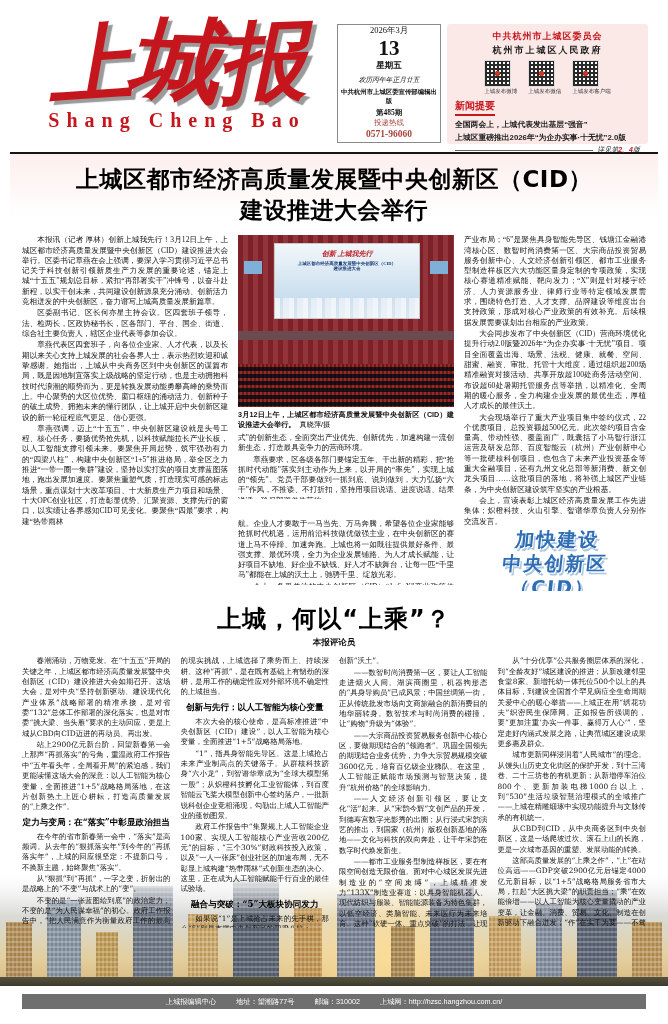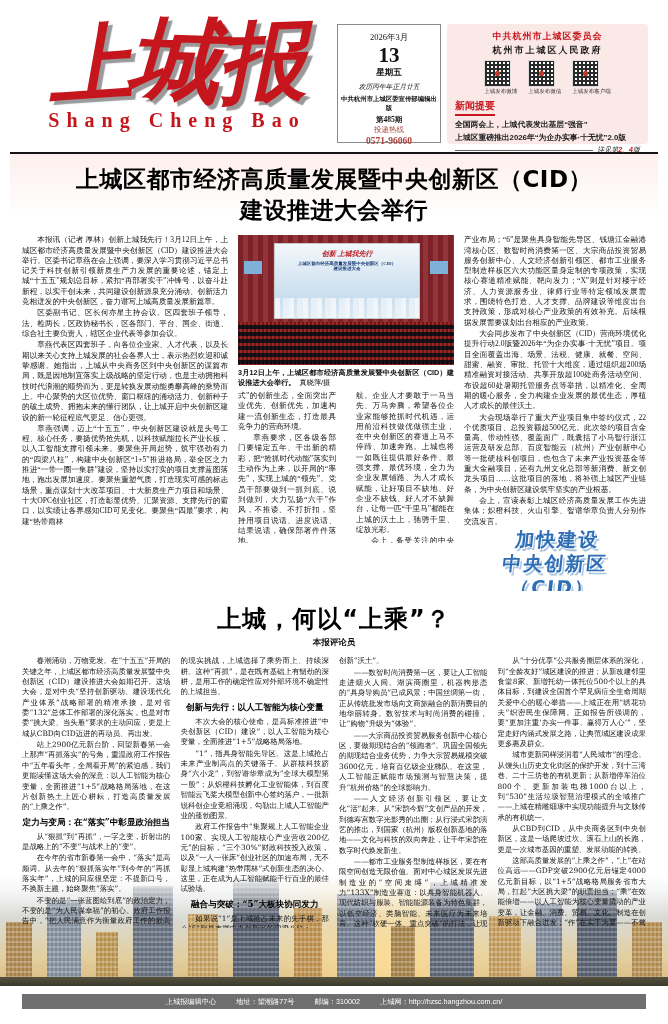--- a/index.html
+++ b/index.html
@@ -10,21 +10,21 @@
   .brand{position:absolute;left:26px;top:14px;width:302px;}
   .brand-chars{display:flex;align-items:flex-start;justify-content:center;}
   .ch{font-family:"DejaVu Serif",serif;font-weight:bold;font-style:italic;color:#c5161d;
       text-shadow:4px 4px 1px #9a9a9a;line-height:1;}
   .c1{font-size:84px;transform:rotate(-4deg);margin-top:8px;}
   .c2{font-size:92px;transform:rotate(2deg);margin-left:-4px;}
   .c3{font-size:88px;transform:rotate(-2deg);margin-left:-2px;margin-top:3px;}
   .pinyin{font-family:"Liberation Serif",serif;font-weight:bold;color:#c5161d;font-size:20px;
           letter-spacing:7px;margin-top:3px;text-align:center;}
   .datebox{position:absolute;left:337px;top:24px;width:104px;height:119px;border:1px solid #8a8a8a;
-           background:#fff;text-align:center;padding-top:7px;box-sizing:border-box;
+           background:#fff;text-align:center;box-sizing:border-box;
            font-family:"Liberation Serif",serif;}
   .db-month{font-size:8.5px;}
   .db-day{font-size:21px;font-weight:bold;line-height:1.05;}
   .db-week{font-size:8.5px;margin-top:1px;font-weight:bold;}
   .db-lunar{font-size:6.8px;margin-top:3px;font-style:italic;}
   .db-pub{font-size:6.4px;font-weight:bold;margin-top:3px;}
   .db-issue{font-size:7.5px;font-weight:bold;margin-top:2px;}
   .db-hotline-label{font-size:7.5px;color:#a8433c;margin-top:0;}
   .db-hotline{font-size:9.5px;color:#a8433c;font-weight:bold;margin-top:1px;}
   .govbox{position:absolute;left:447px;top:24px;width:201px;height:120px;background:#fbe9e8;
@@ -51,40 +51,40 @@
       background:linear-gradient(180deg,#fdefee,#ffffff 85%);}
   .hl1,.hl2{display:block;font-size:23px;font-weight:900;color:#000;letter-spacing:.5px;
             font-family:"DejaVu Sans",sans-serif;line-height:1.2;}
   .hl2{margin-top:3px;}
   .a1-body{margin:5px 22px 0;display:flex;gap:10px;height:356px;font-family:"Liberation Serif",serif;}
   .colL{width:206px;overflow:hidden;}
   .colM{width:216px;}
   .colR{width:182px;overflow:hidden;display:flex;flex-direction:column;}
   .p{font-size:7.6px;line-height:1.36;text-align:justify;text-indent:2em;margin:0 0 1px;color:#141414;}
   .noind{text-indent:0;}
-  .photo{position:relative;width:216px;height:130px;overflow:hidden;
+  .photo{position:relative;width:216px;height:172px;overflow:hidden;
          background:repeating-linear-gradient(90deg,#7c2127 0 5px,#93343b 5px 10px);}
   .screen{position:absolute;left:36px;top:8px;width:144px;height:74px;overflow:hidden;
           border:1px solid #c8c8c8;background:linear-gradient(180deg,#f2f7fa,#b9d4ea);}
   .scr-slogan{color:#c0242b;font-weight:bold;font-style:italic;font-size:7px;text-align:center;margin-top:5px;}
   .scr-t1{color:#1c3f7a;font-weight:bold;font-size:4.5px;text-align:center;margin-top:2px;}
   .scr-t2{color:#1c3f7a;font-weight:bold;font-size:4.5px;text-align:center;}
   .scr-sky{position:absolute;bottom:0;left:0;right:0;height:20px;
            background:linear-gradient(180deg,rgba(255,255,255,0),rgba(255,255,255,.25)),
              repeating-linear-gradient(90deg,#eef4f9 0 5px,#cfe0ed 5px 8px,#e4eef6 8px 14px);}
   .side-screen{position:absolute;top:26px;width:18px;height:13px;background:#7fb0d8;}
   .side-screen.left{left:6px;} .side-screen.right{right:6px;}
   .stage-floor{position:absolute;top:96px;left:0;right:0;height:9px;background:#6b4a50;}
   .audience{position:absolute;bottom:0;left:0;right:0;height:43px;background-color:#241c24;
             background-image:repeating-linear-gradient(90deg,rgba(0,0,0,.35) 0 2px,rgba(0,0,0,0) 2px 4px),
               repeating-linear-gradient(180deg,rgba(170,40,32,.9) 0 3px,rgba(26,18,26,.95) 3px 7px);}
   .caption{font-size:7.2px;font-weight:bold;line-height:1.3;text-align:justify;margin:3px 0 4px;
            font-family:"Liberation Sans",sans-serif;}
   .credit{font-weight:normal;margin-left:4px;white-space:nowrap;}
-  .midcols{display:flex;gap:20px;height:152px;overflow:hidden;}
+  .midcols{display:flex;gap:20px;height:152px;overflow:hidden;flex-direction:column;}
   .midcol{flex:1;overflow:hidden;}
   .promo{text-align:center;margin-top:auto;margin-bottom:8px;transform:skewX(-6deg);}
   .promo-l1,.promo-l2{font-size:19px;font-weight:900;color:#2f6eb4;letter-spacing:2px;line-height:1.25;
         font-family:"DejaVu Sans",sans-serif;
         text-shadow:1px 1px 0 #fff,2.5px 2.5px 0 #a9c6e2;}
   
   .a2-hl{text-align:center;font-size:24px;font-weight:900;margin:12px 0 2px;letter-spacing:1px;color:#000;
          font-family:"DejaVu Sans",sans-serif;}
   .byline{text-align:center;font-size:8.5px;font-weight:bold;margin-bottom:7px;}
   .a2-body{display:flex;gap:10px;margin:0 22px;height:272px;overflow:hidden;position:relative;z-index:2;
@@ -228,22 +228,22 @@
   </section>
 
   <section class="a2">
     <h2 class="a2-hl">上城，何以“上乘”？</h2>
     <div class="byline">本报评论员</div>
     <div class="a2-body">
       <div class="col2">
         <p class="p">春潮涌动，万物竞发。在“十五五”开局的关键之年，上城区都市经济高质量发展暨中央创新区（CID）建设推进大会如期召开。这场大会，是对中央“坚持创新驱动、建设现代化产业体系”战略部署的精准承接，是对省委“132”总体工作部署的深化落实，也是对市委“挑大梁、当头雁”要求的主动回应，更是上城从CBD向CID迈进的再动员、再出发。</p>
         <p class="p">站上2900亿元新台阶，回望新春第一会上那声“再抓落实”的号角，重温政府工作报告中“五年看头年，全局看开局”的紧迫感，我们更能读懂这场大会的深意：以人工智能为核心变量，全面推进“1+5”战略格局落地，在这片创新热土上匠心耕耘，打造高质量发展的“上乘之作”。</p>
         <div class="subhead">定力与变局：在“落实”中彰显政治担当</div>
+        <p class="p">在今年的省市新春第一会中，“落实”是高频词。从去年的“狠抓落实年”到今年的“再抓落实年”，上城的回应很坚定：不提新口号，不换新主题，始终聚焦“落实”。</p>
         <p class="p">从“狠抓”到“再抓”，一字之变，折射出的是战略上的“不变”与战术上的“变”。</p>
-        <p class="p">在今年的省市新春第一会中，“落实”是高频词。从去年的“狠抓落实年”到今年的“再抓落实年”，上城的回应很坚定：不提新口号，不换新主题，始终聚焦“落实”。</p>
         <p class="p">不变的是“一张蓝图绘到底”的政治定力，不变的是“为人民谋幸福”的初心。政府工作报告中，“把人民满意作为衡量政府工作的最高标准”的承诺掷地有声。</p>
 
       </div>
       <div class="col2">
         <p class="p noind">的现实挑战，上城选择了乘势而上、持续深耕。这种“再抓”，是在既有基础上有韧劲的深耕，是用工作的确定性应对外部环境不确定性的上城担当。</p>
         <div class="subhead">创新与先行：以人工智能为核心变量</div>
         <p class="p">本次大会的核心使命，是高标准推进“中央创新区（CID）建设”，以人工智能为核心变量，全面推进“1+5”战略格局落地。</p>
         <p class="p">“1”，指具身智能先导区。这是上城抢占未来产业制高点的关键落子。从群核科技跻身“六小龙”，到智谱华章成为“全球大模型第一股”；从炽橙科技孵化工业智能体，到百度智能云飞桨大模型创新中心签约落户，一批新锐科创企业竞相涌现，勾勒出上城人工智能产业的蓬勃图景。</p>
         <p class="p">政府工作报告中“集聚规上人工智能企业100家、实现人工智能核心产业营收200亿元”的目标，“三个30%”财政科技投入政策，以及“一人一张床”创业社区的加速布局，无不彰显上城构建“热带雨林”式创新生态的决心。这里，正在成为人工智能赋能千行百业的最佳试验场。</p>
         <div class="subhead">融合与突破：“5”大板块协同发力</div>

